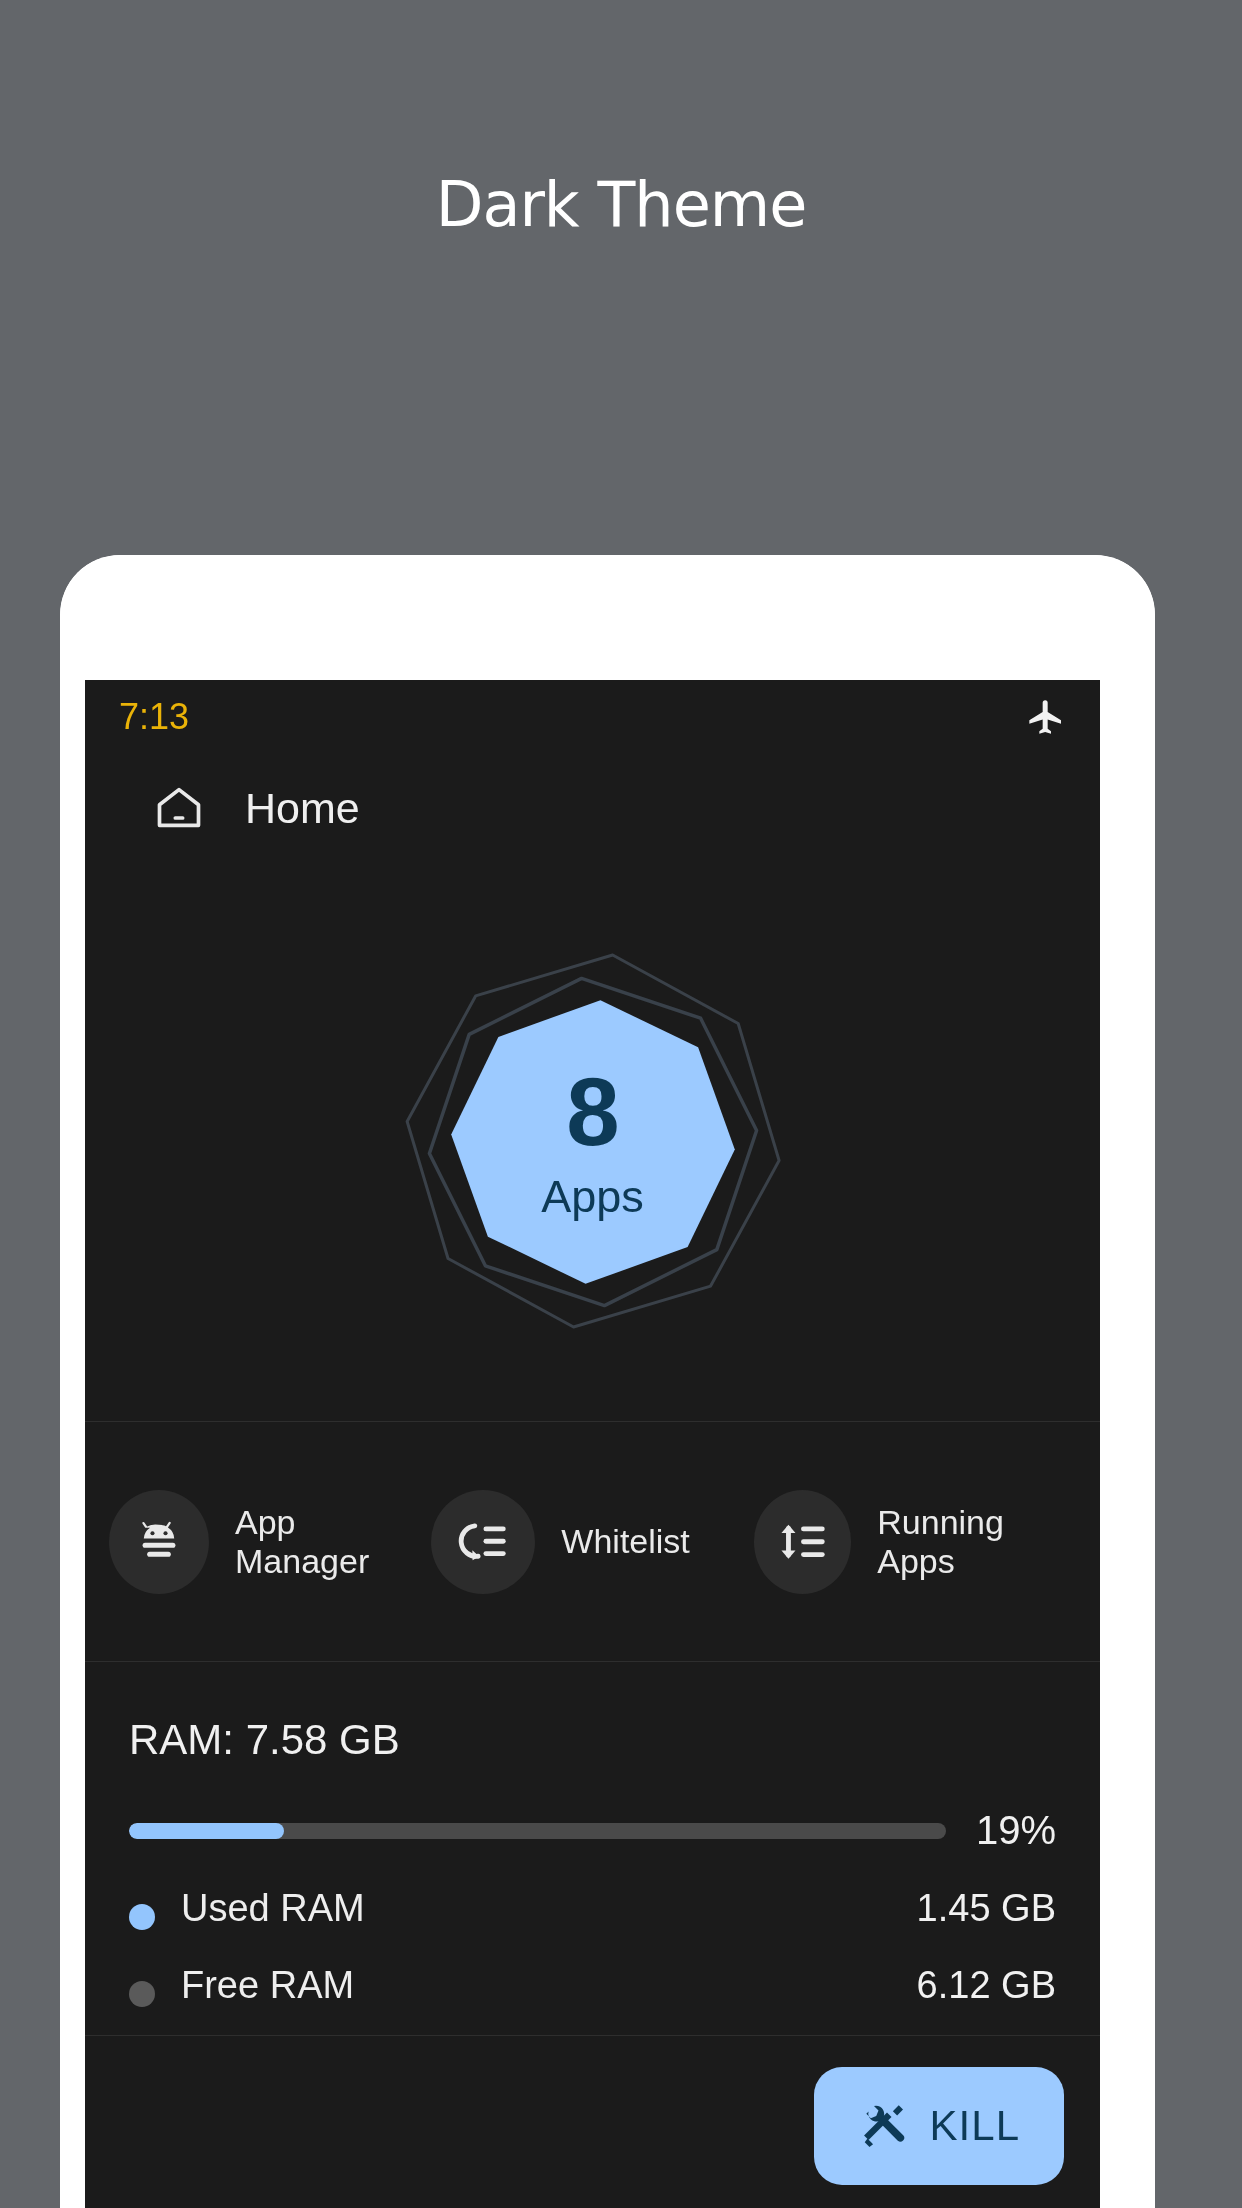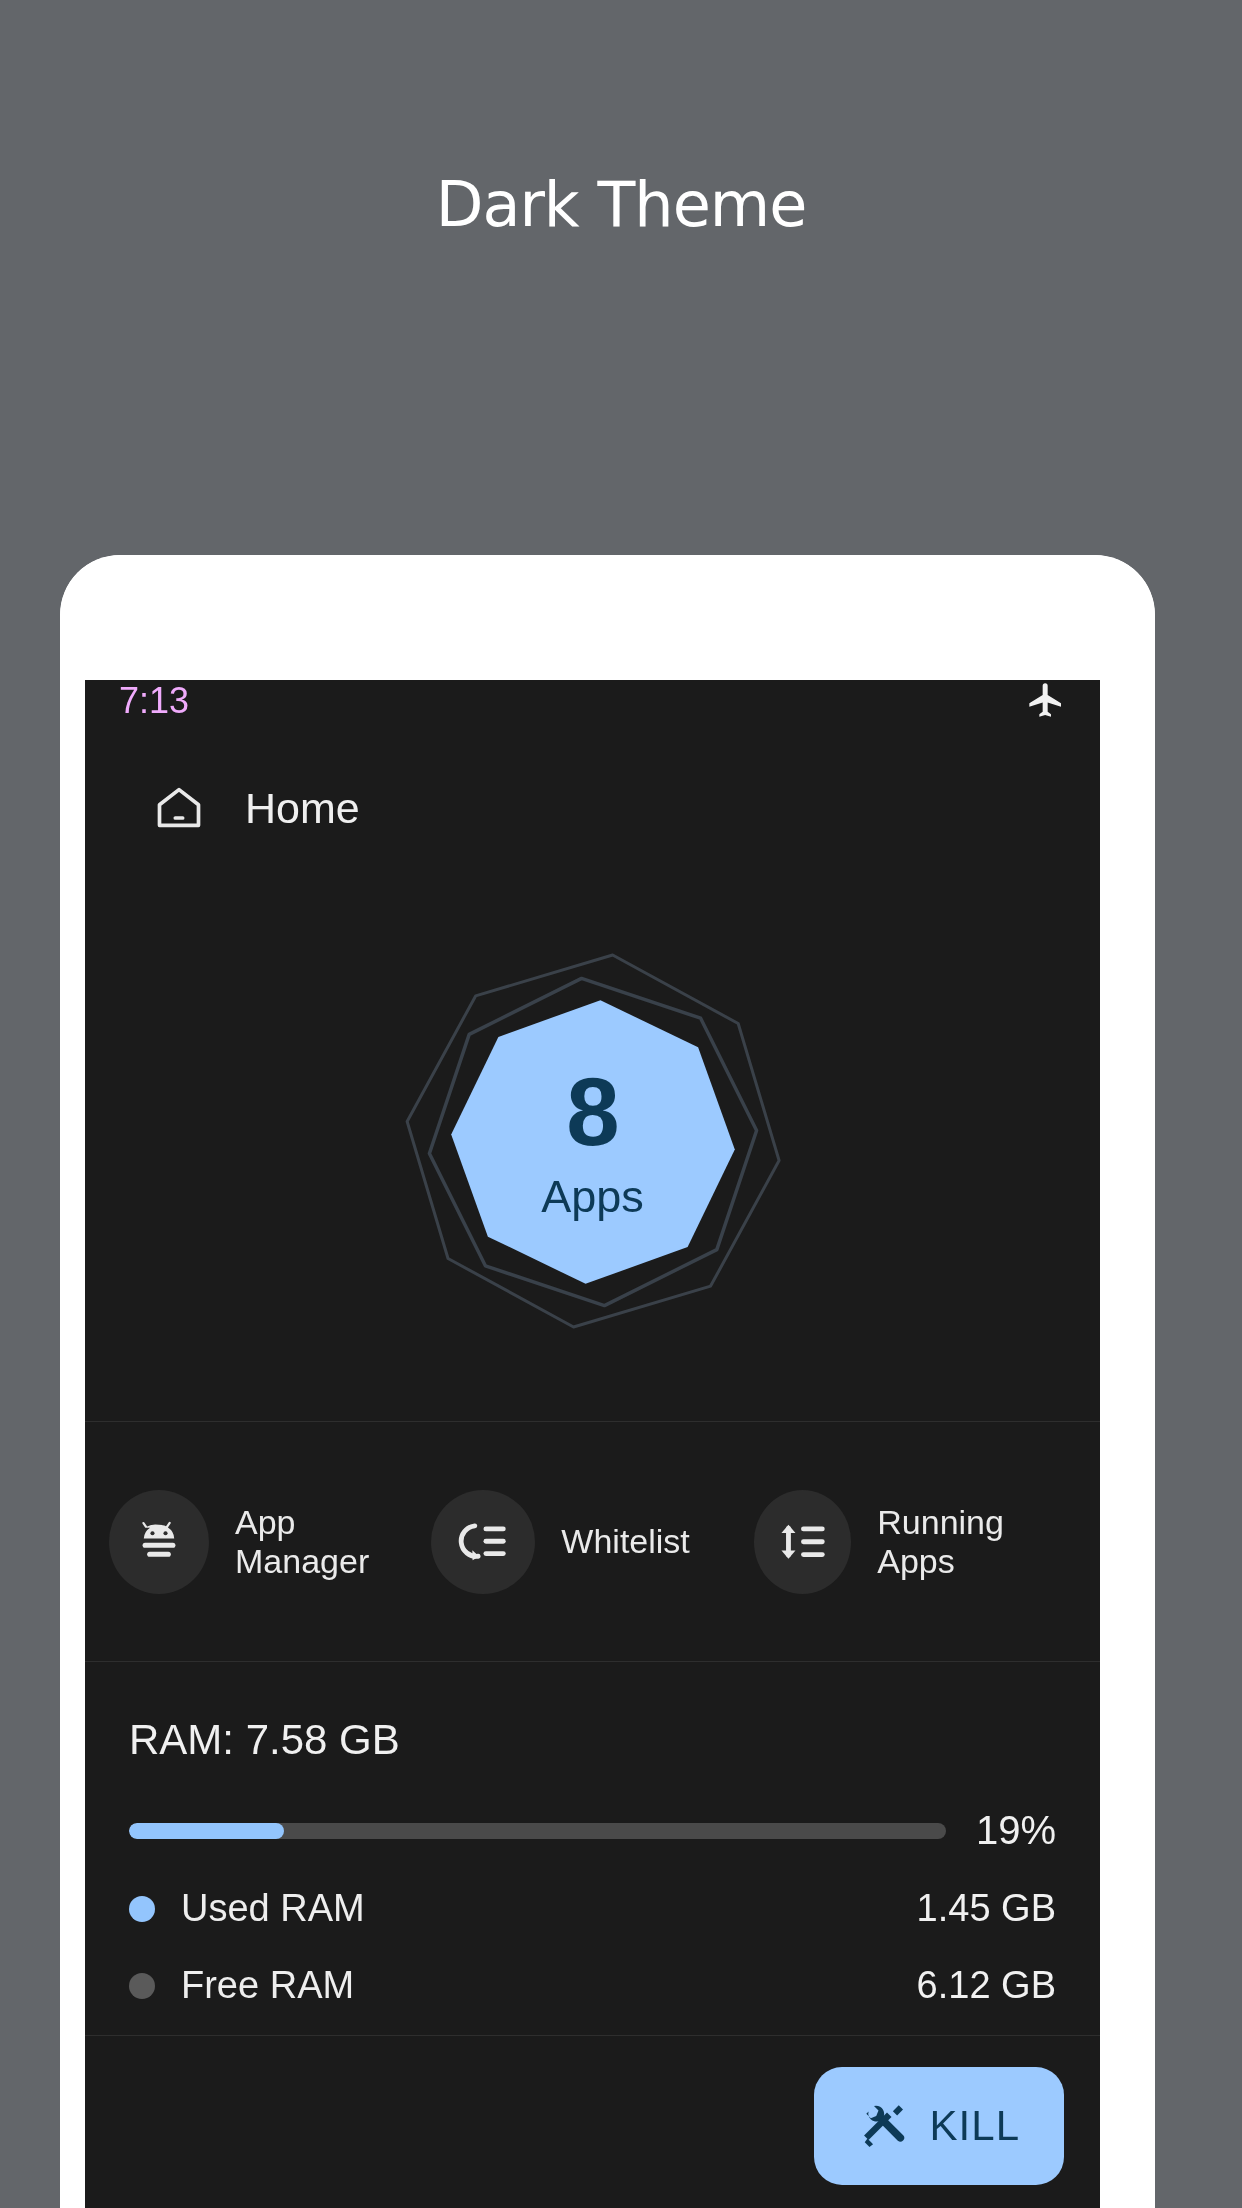--- a/index.html
+++ b/index.html
@@ -54,25 +54,25 @@
     height:1600px;
     background:#1b1b1b;
     overflow:hidden;
     color:#e8e8e8;
   }
 
   
   #status-bar {
     height:74px;
     display:flex;
-    align-items:flex-start;
+    align-items:center;
     justify-content:space-between;
     padding:0 34px 0 34px;
     font-size:36px;
-    color:#f0abfc;
+    color:#eab308;
   }
   #status-bar .time { font-size:36px; letter-spacing:0px; }
   .airplane-icon { width:40px; height:40px; display:block; }
 
   
   #app-bar {
     height:108px;
     display:flex;
     align-items:center;
     padding-left:36px;
@@ -149,21 +149,21 @@
     overflow:hidden;
   }
   #ram-bar-fill {
     height:100%;
     border-radius:8px;
     background:#93c5fd;
   }
   #ram-percent { font-size:40px; color:#f0f0f0; min-width:110px; text-align:right; }
 
   .ram-row {
-    display:flex; align-items:center;
+    display:flex; align-items:flex-end;
     margin-top:34px;
   }
   .ram-dot { width:26px; height:26px; border-radius:50%; margin-right:26px; }
   .ram-name { font-size:38px; color:#eeeeee; }
   .ram-value { font-size:38px; color:#f1f1f1; margin-left:auto; }
 
   
   #kill-bar {
     height:180px;
     display:flex;

